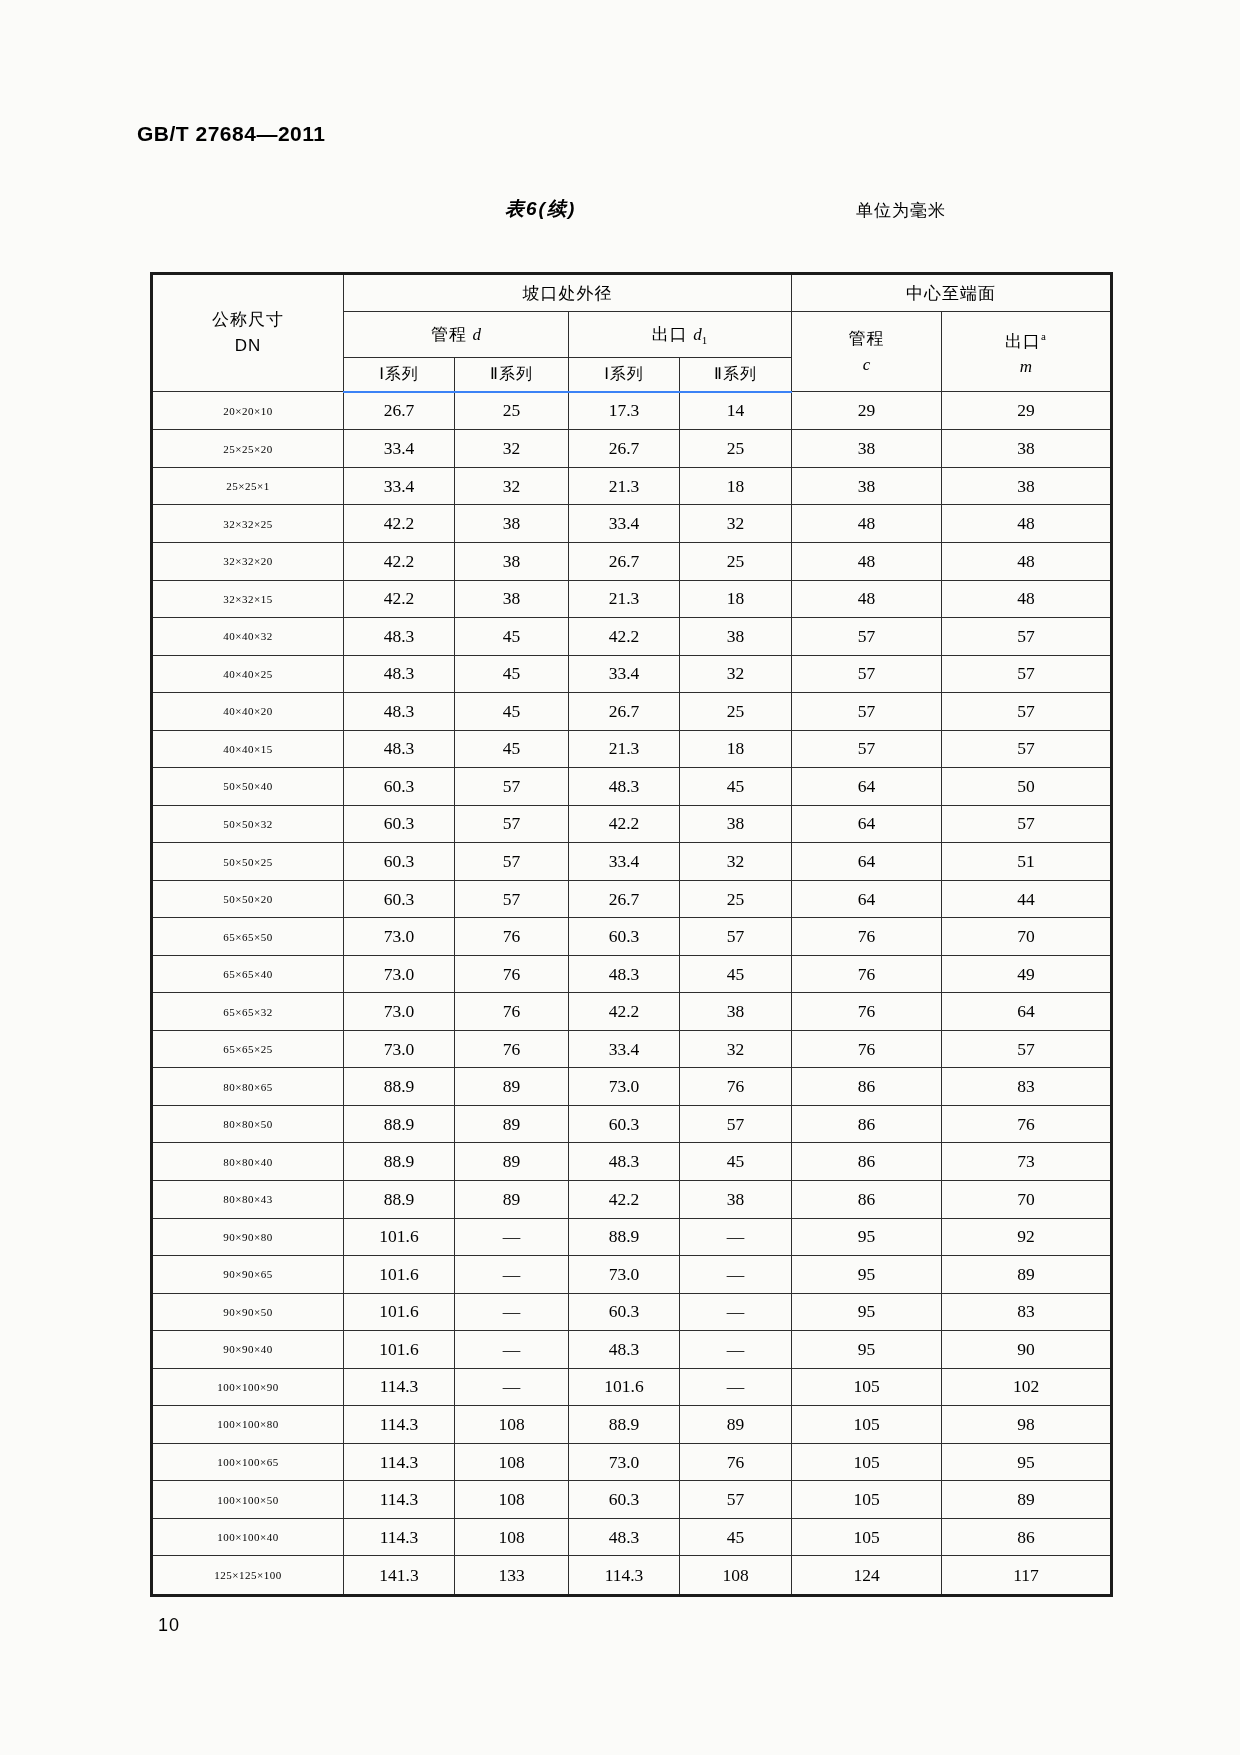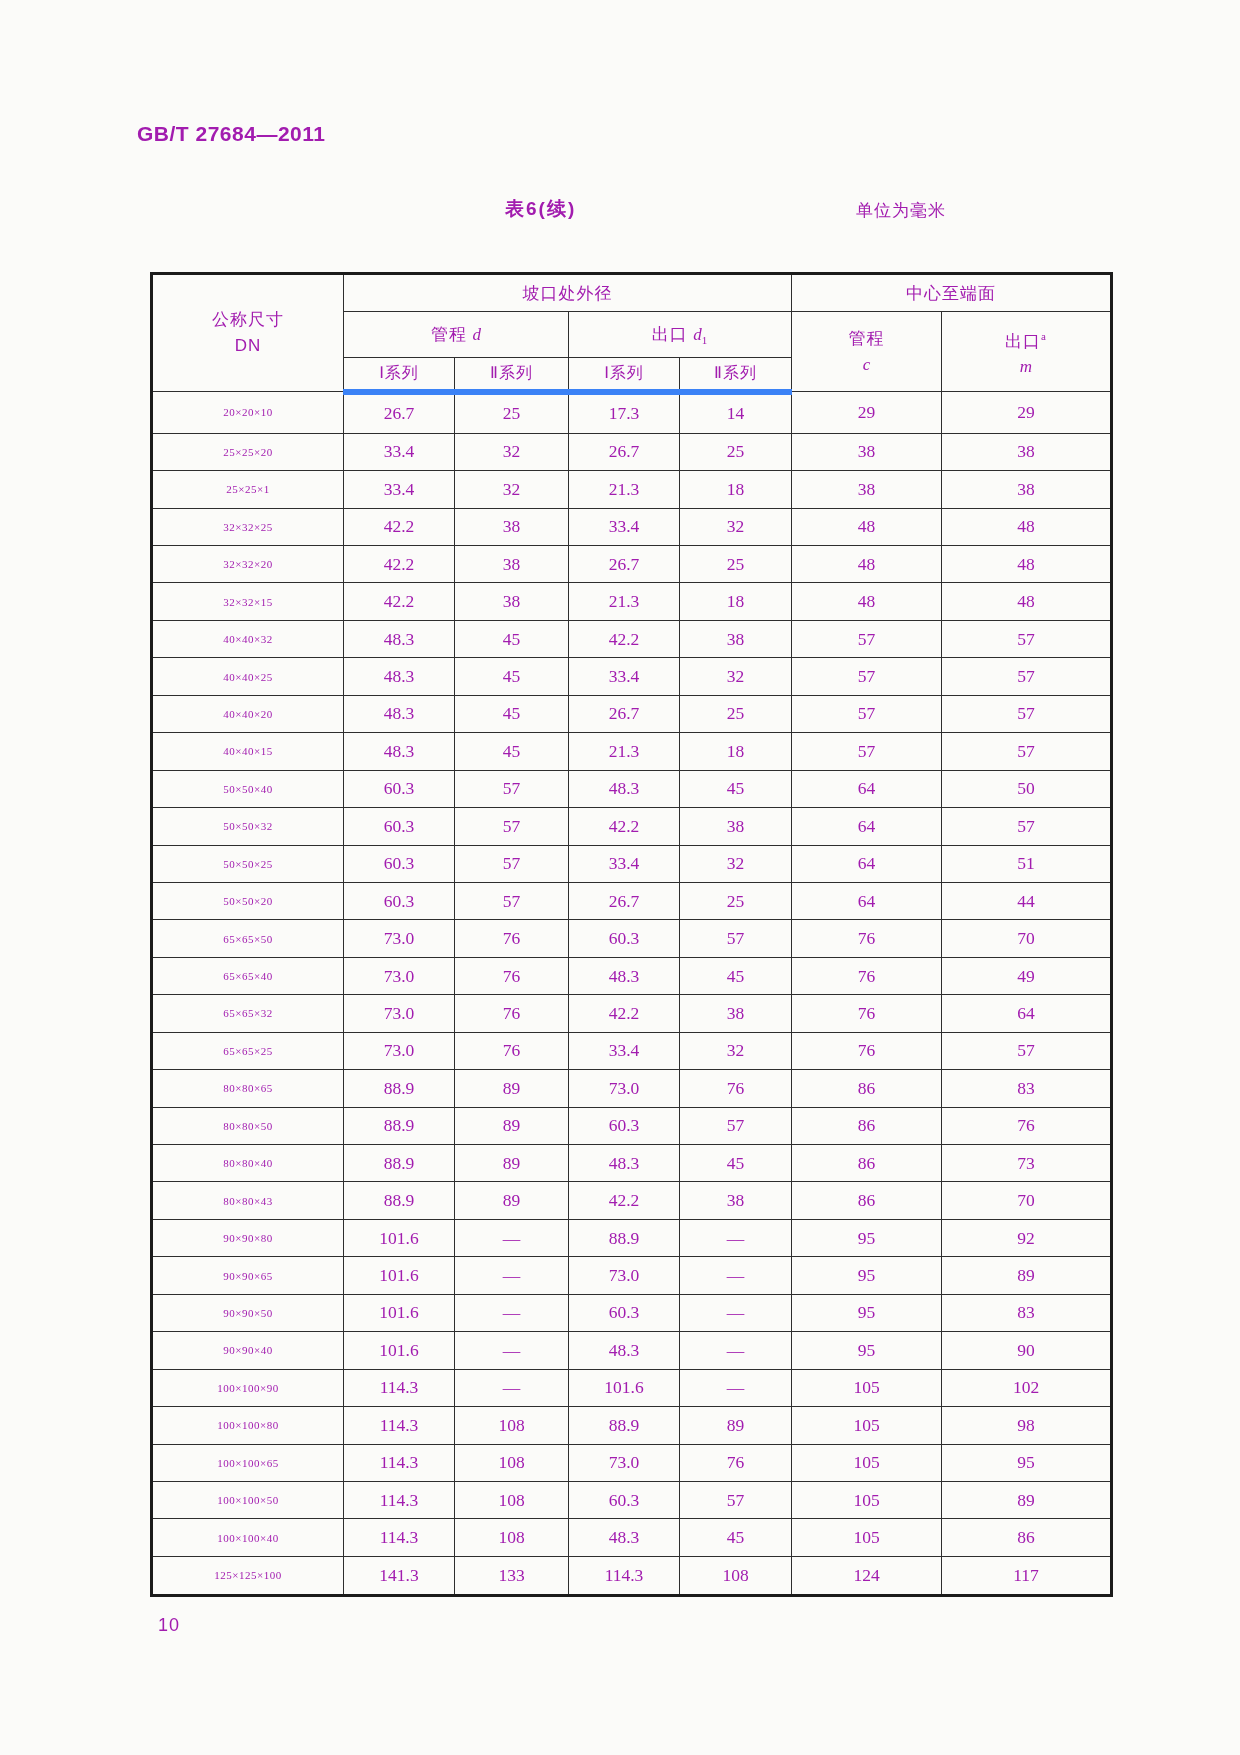--- a/index.html
+++ b/index.html
@@ -2,38 +2,39 @@
 <html><head>
 <meta charset="utf-8">
 <style>
   html, body { margin: 0; padding: 0; background: #e8e8e6; }
   .page {
     position: relative;
     width: 1240px;
     height: 1755px;
     margin: 0 auto;
     background: #fbfbf9;
-    color: #a21caf;
+    color: #000000;
     font-family: "Liberation Sans", sans-serif;
     overflow: hidden;
   }
   .doc-number {
     position: absolute;
     left: 137px; top: 122px;
     font-size: 21px;
     font-weight: bold;
     letter-spacing: 0.5px;
     font-family: "Liberation Sans", sans-serif;
   }
   .table-caption {
     position: absolute;
     left: 505px; top: 196px;
     font-size: 19px;
     font-weight: bold;
     letter-spacing: 2px;
+    font-style: italic;
   }
   .unit-note {
     position: absolute;
     left: 856px; top: 199px;
     font-size: 17px;
     letter-spacing: 1px;
   }
   table.spec {
     position: absolute;
     left: 150px; top: 272px;
@@ -50,21 +51,21 @@
     font-weight: normal;
   }
   tr.h1 { height: 38px; }
   tr.h2 { height: 46px; }
   tr.h3 { height: 34px; }
   tr.h1 th, tr.h2 th, tr.h3 th {
     font-size: 17px;
     letter-spacing: 1px;
   }
   tr.h3 th { font-size: 16px; }
-  th.deep, tr.h3 th { border-bottom: 6px solid #3b82f6; }
+  th.deep, tr.h3 th { border-bottom: 2px solid #3b82f6; }
   .two-line div { line-height: 26px; }
   .sym {
     font-family: "Liberation Serif", serif;
     font-style: italic;
     font-size: 17px;
     letter-spacing: 0;
   }
   th sub, th sup {
     font-size: 11px;
     font-family: "Liberation Serif", serif;

